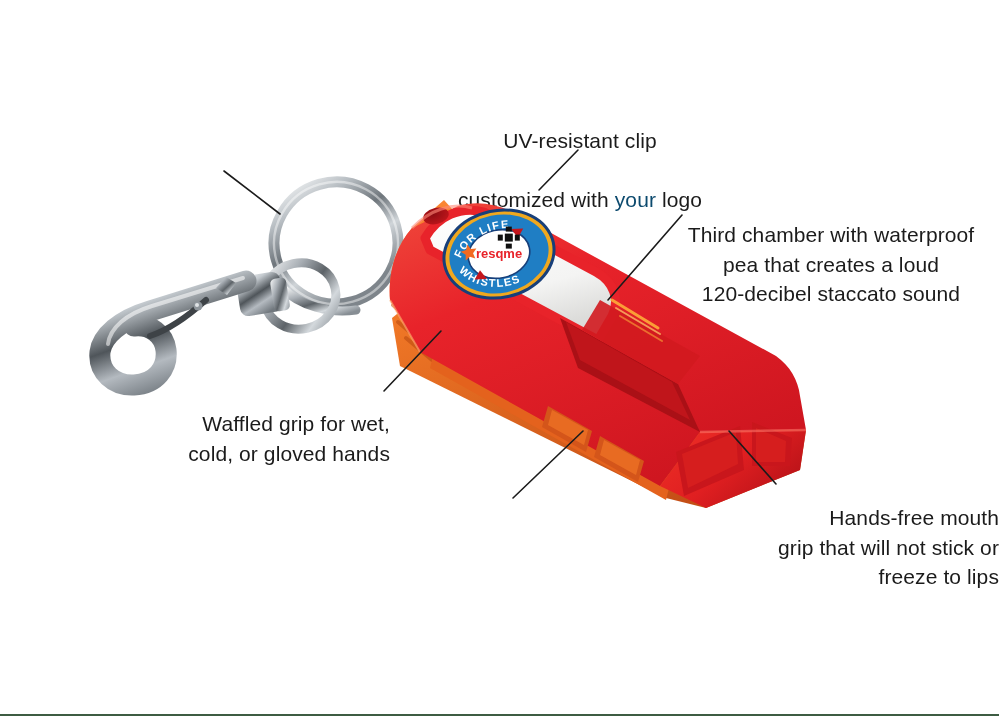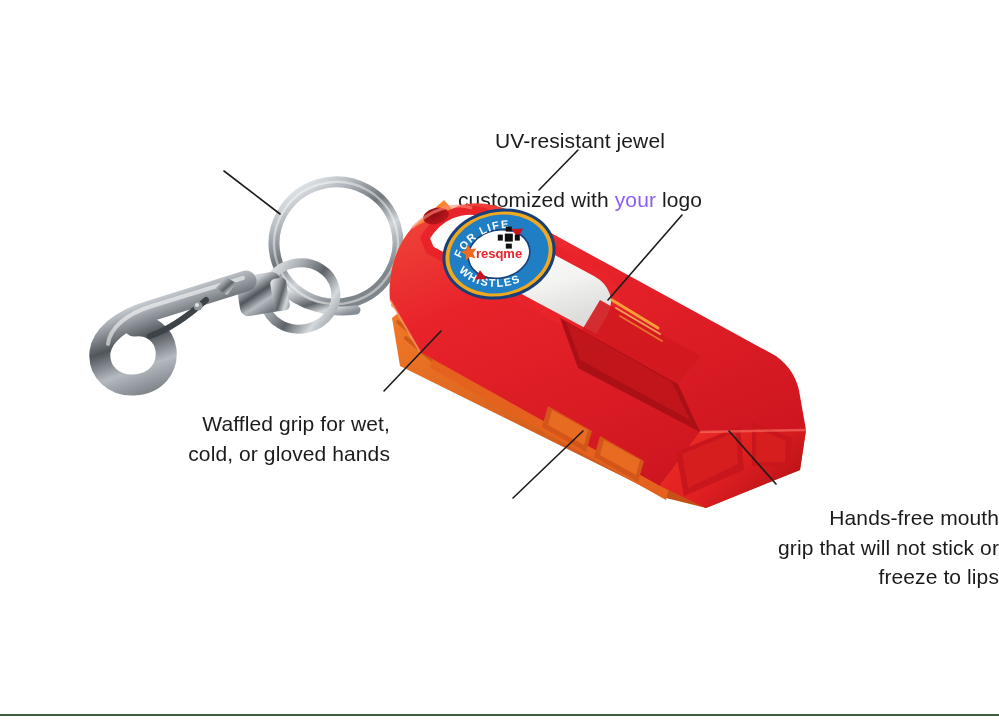--- a/index.html
+++ b/index.html
@@ -27,21 +27,21 @@
   
   .callout {
     position: absolute;
     font-family: "Liberation Sans", sans-serif;
     font-size: 21px;
     line-height: 1.42;
     color: #1b1b1b;
     letter-spacing: 0.1px;
     white-space: pre-line;
   }
-  .callout .accent { color: #8b5cf6; }
+  .callout .accent { color: #0c4a6e; }
 
   .c-split   { left: 0px;   top: 129px; width: 262px; text-align: right; }
   .c-jewel   { left: 430px; top: 96px;  width: 300px; text-align: center; }
   .c-third   { left: 662px; top: 190px; width: 338px; text-align: center; }
   .c-waffle  { left: 150px; top: 379px; width: 240px; text-align: right; }
   .c-twoouter{ left: 270px; top: 497px; width: 310px; text-align: center; }
   .c-mouth   { left: 758px; top: 473px; width: 241px; text-align: right; }
 
   
   #leaders, #product {
@@ -265,24 +265,29 @@
       <line x1="578" y1="150" x2="539" y2="190"></line>
       <line x1="682" y1="215" x2="608" y2="300"></line>
       <line x1="441" y1="331" x2="384" y2="391"></line>
       <line x1="583" y1="431" x2="513" y2="498"></line>
       <line x1="729" y1="431" x2="776" y2="484"></line>
     </g>
   </svg>
 
 
   <div class="callout c-jewel">
-    <span>UV-resistant jewel</span><br>
+    <span>UV-resistant clip</span><br>
     <span>customized with </span><span class="accent">your</span><span> logo</span>
   </div>
 
+  <div class="callout c-third">
+    <span>Third chamber with waterproof
+pea that creates a loud
+120-decibel staccato sound</span>
+  </div>
 
   <div class="callout c-waffle">
     <span>Waffled grip for wet,
 cold, or gloved hands</span>
   </div>
 
 
   <div class="callout c-mouth">
     <span>Hands-free mouth
 grip that will not stick or

